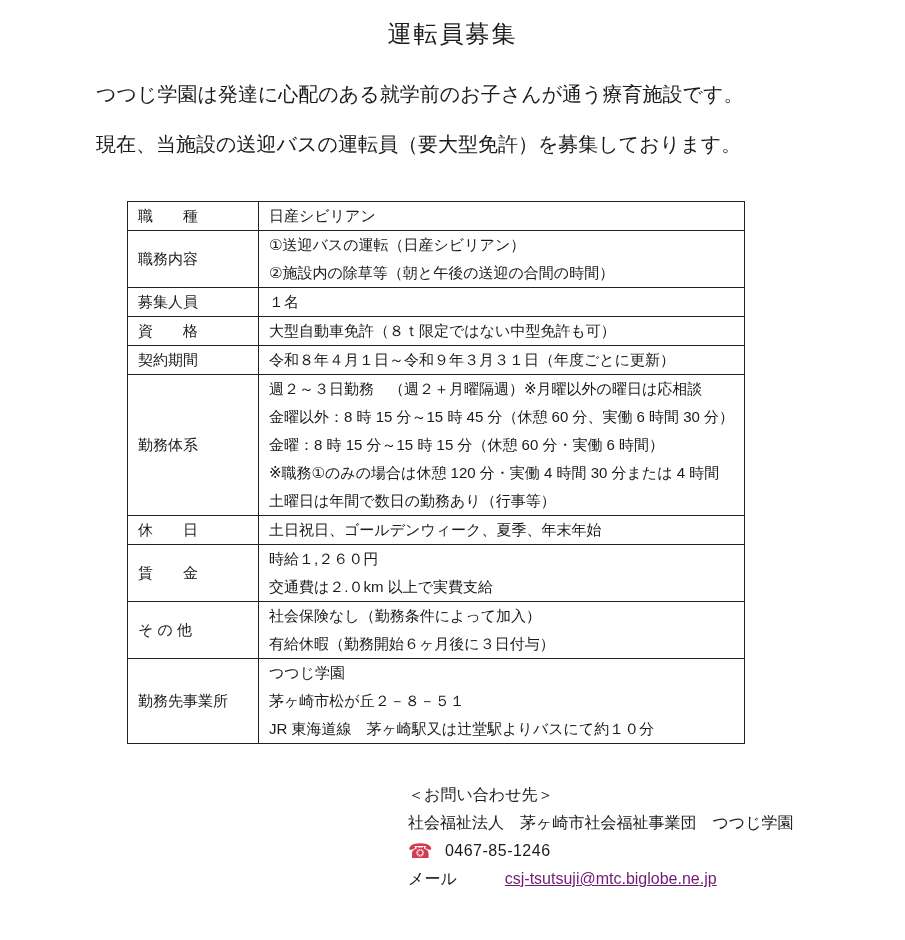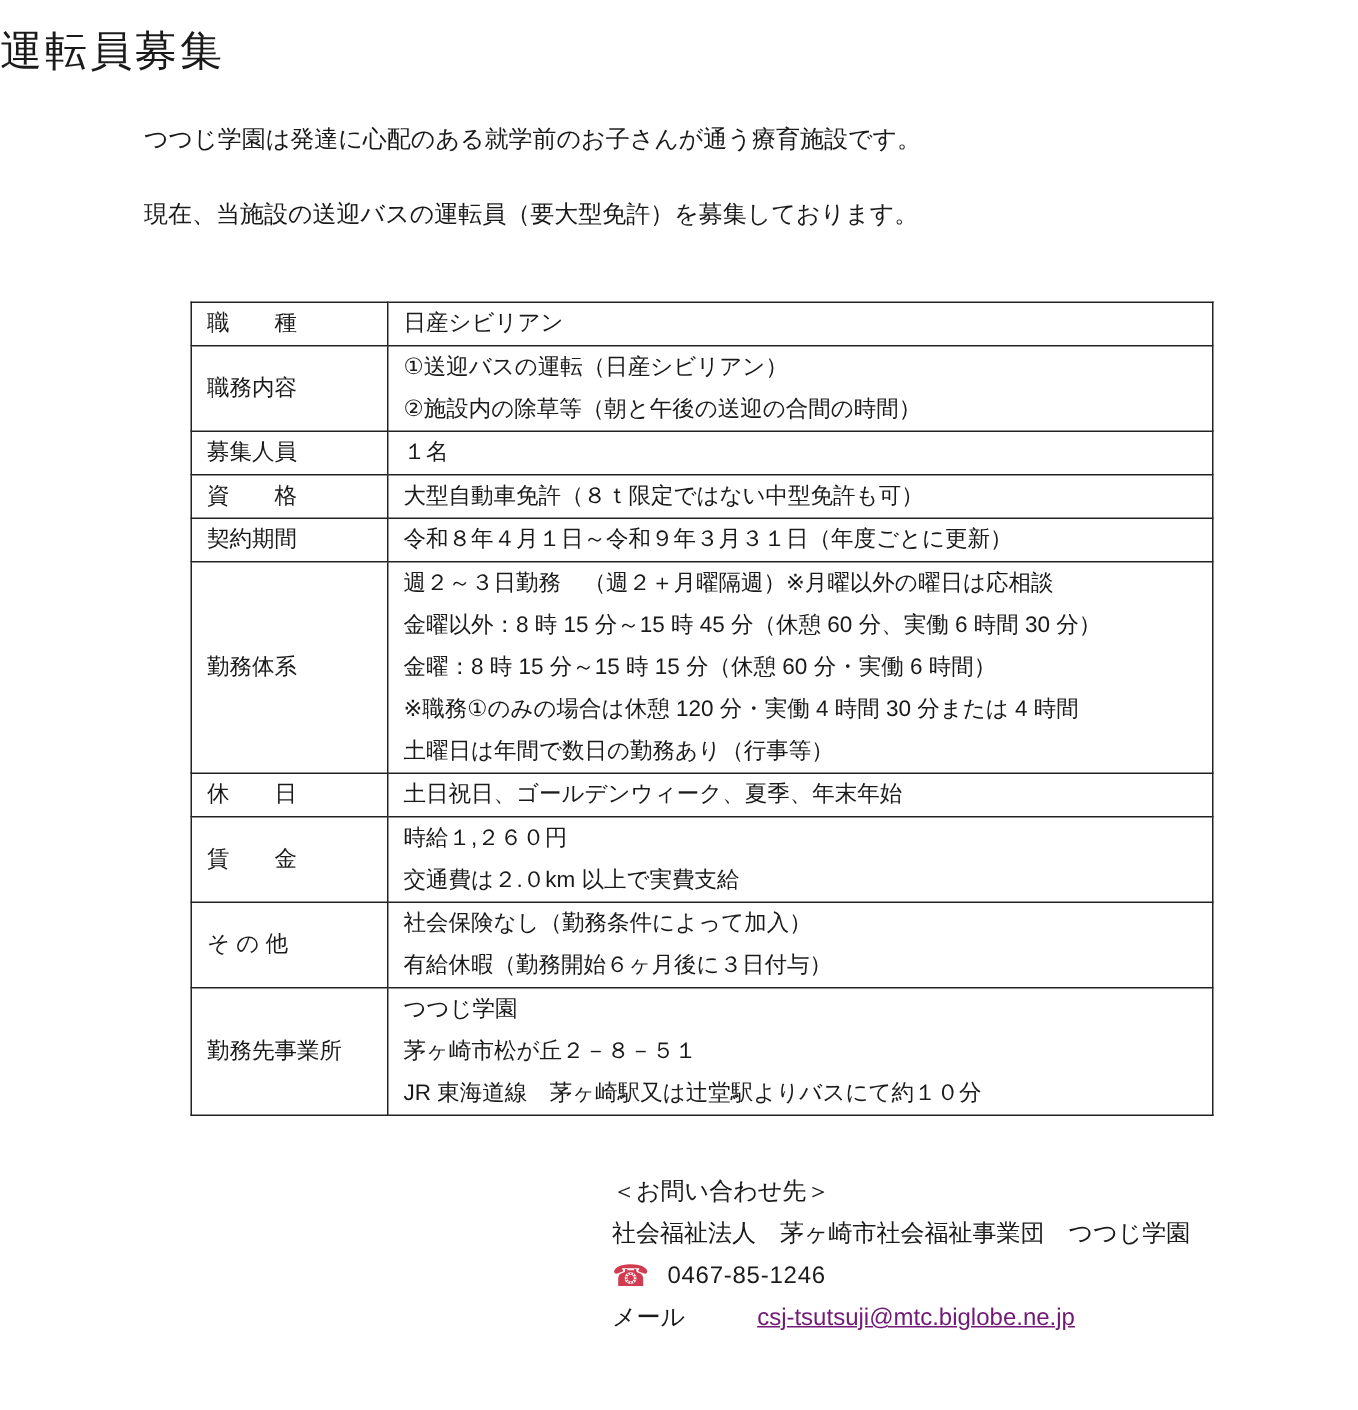--- a/index.html
+++ b/index.html
@@ -15,41 +15,41 @@
     overflow: hidden;
   }
   .page {
     position: relative;
     width: 905px;
     height: 940px;
     background: #ffffff;
   }
   .title {
     margin: 14px 0 0 0;
-    text-align: left;
-    font-size: 28px;
+    text-align: center;
+    font-size: 24px;
     font-weight: 400;
     letter-spacing: 2px;
     line-height: 40px;
   }
   .intro {
     margin-left: 96px;
-    font-size: 16px;
+    font-size: 20px;
   }
   .intro p {
     margin: 0;
     line-height: 22px;
   }
   .intro .intro-line1 { margin-top: 29px; }
   .intro .intro-line2 { margin-top: 28px; }
 
   table.job-table {
     border-collapse: collapse;
     margin: 46px 0 0 127px;
-    width: 682px;
+    width: 618px;
     table-layout: fixed;
     font-size: 15px;
   }
   table.job-table td {
     border: 1px solid #222222;
     padding: 0 4px 0 10px;
     vertical-align: middle;
   }
   td.label-cell {
     width: 116px; 

